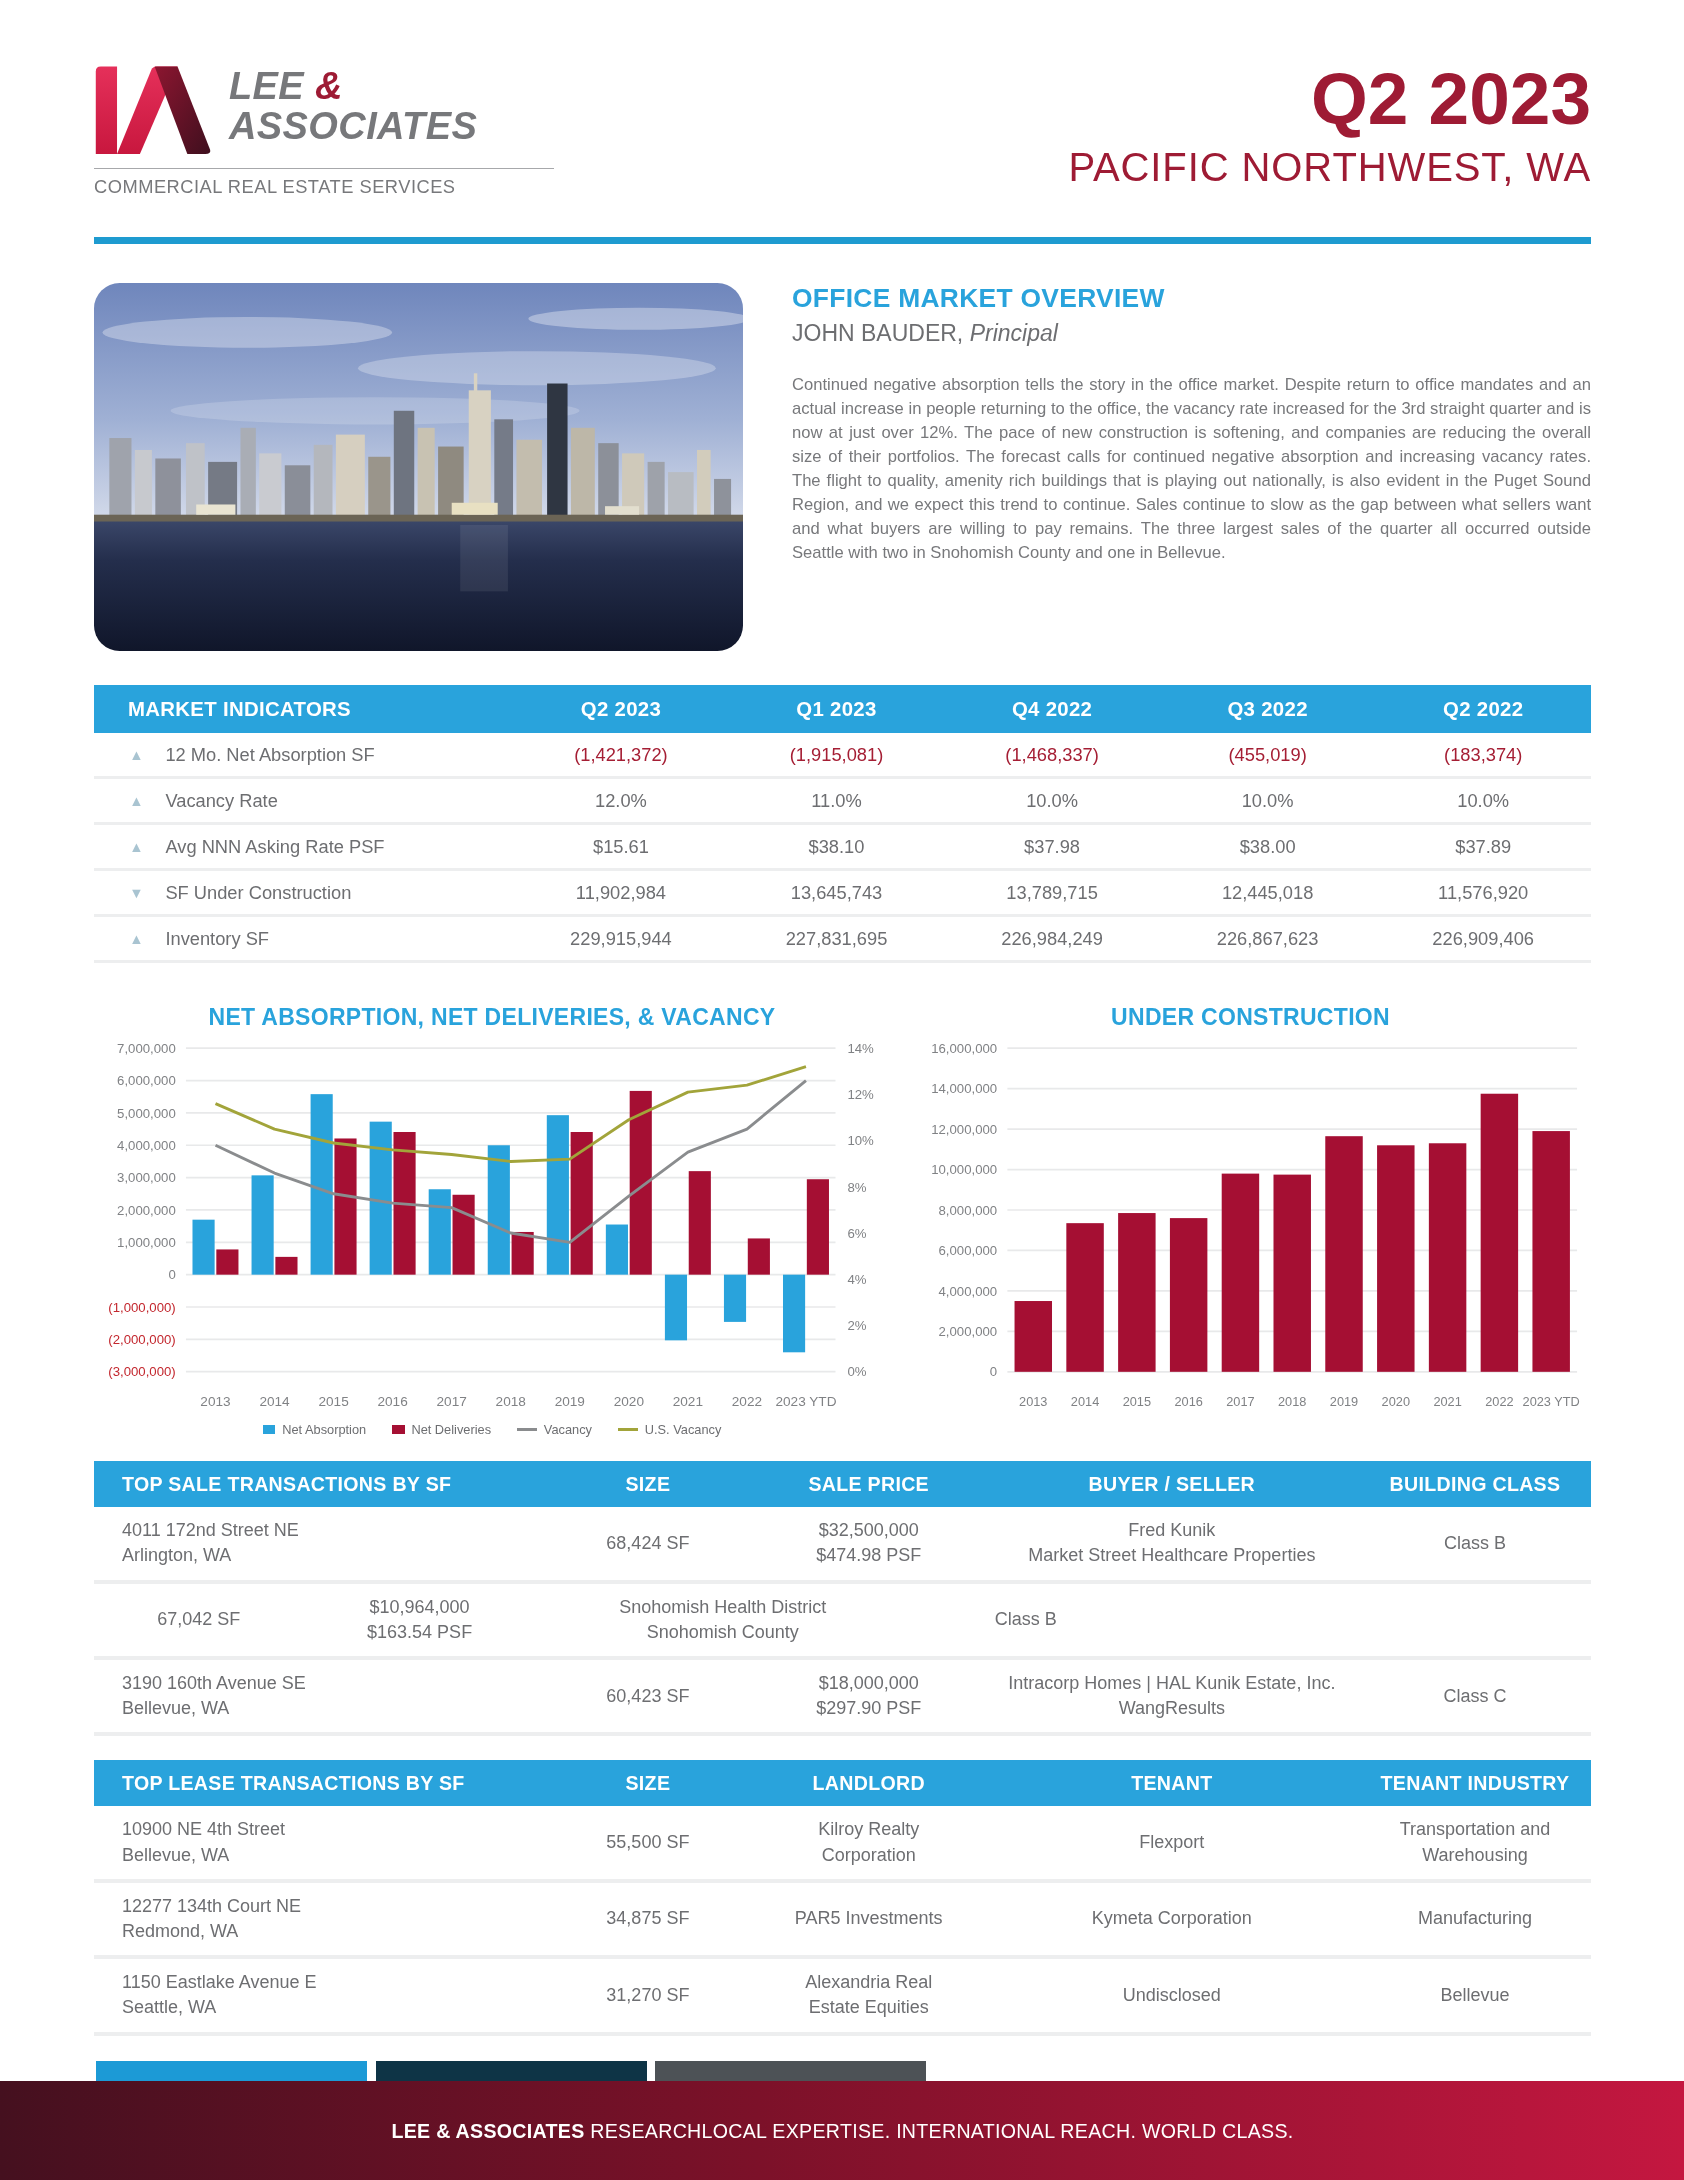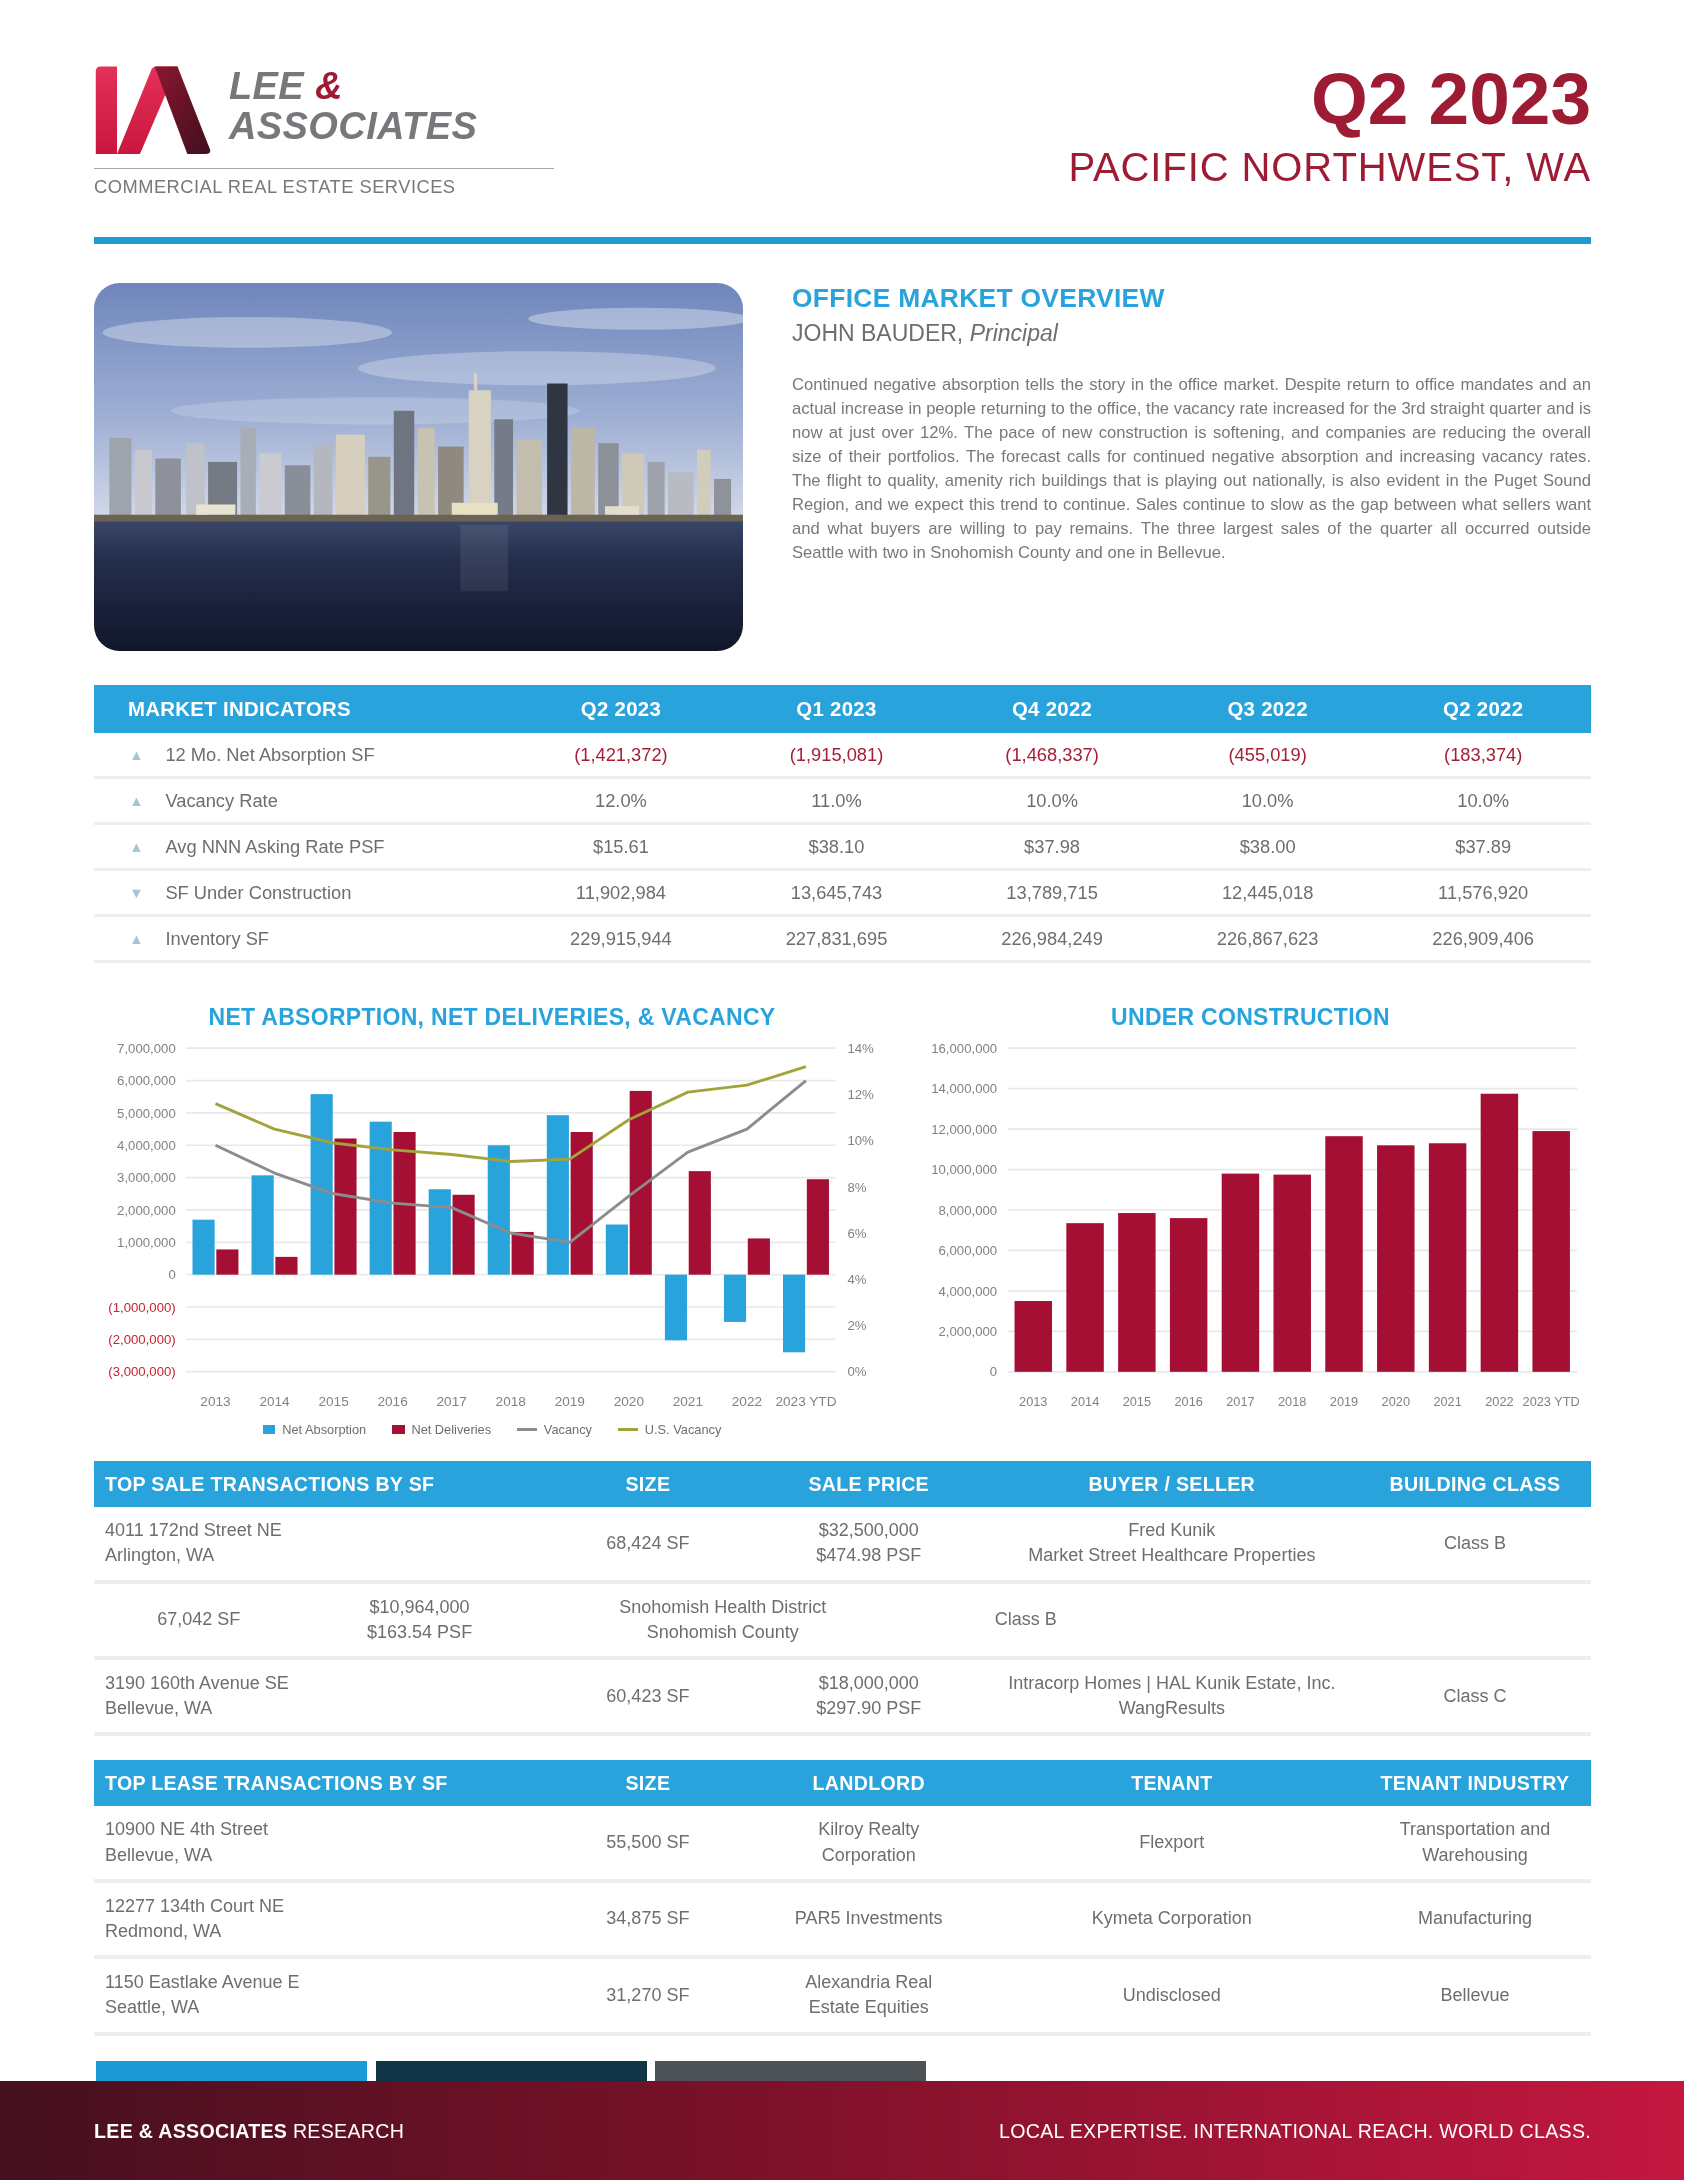--- a/index.html
+++ b/index.html
@@ -32,21 +32,21 @@
   .thead{display:flex;align-items:center;background:#29A3DC;height:48px;color:#fff;
          font-weight:bold;font-size:20.4px;letter-spacing:0.3px;}
   .c-label{width:28%;display:flex;align-items:center;gap:20.4px;padding-left:34px;box-sizing:border-box;}
   .c-val{width:14.4%;text-align:center;}
   .ind-row{display:flex;align-items:center;height:43px;border-bottom:3.4px solid #EDEEEF;
            font-size:18.3px;color:#6D6E71;}
   .arrow{color:#A9C4D1;font-size:14.5px;width:17px;text-align:center;}
   .neg{color:#A51E34;}
   
   .tx .thead{font-size:19.6px;height:46px;}
-  .t-c1{width:30%;text-align:left;padding-left:11px;box-sizing:border-box;}
+  .t-c1{width:30%;text-align:left;padding-left:28px;box-sizing:border-box;}
   .t-c2{width:14%;text-align:center;}
   .t-c3{width:15.5%;text-align:center;}
   .t-c4{width:25%;text-align:center;}
   .t-c5{width:15.5%;text-align:center;}
   .tx-row{display:flex;align-items:center;border-bottom:4.3px solid #EDEEEF;padding:11px 0;
           font-size:18px;color:#6D6E71;line-height:1.4;}
   .tx{margin-top:24px;}
   
   .charts-row{display:flex;margin:41px 94px 0;gap:22px;}
   .chart{display:flex;flex-direction:column;}
@@ -60,21 +60,21 @@
   .chip-bar{display:inline-block;width:12.8px;height:9.4px;}
   .chip-line{display:inline-block;width:20.4px;height:3.4px;}
   
   .footer-wrap{margin-top:auto;}
   .tabs{display:flex;gap:8.5px;padding-left:96px;}
   .tab{height:19.6px;width:271px;}
   .tab-blue{background:#1C9AD6;}
   .tab-navy{background:#0E3446;}
   .tab-gray{background:#4D5256;}
   .footer{height:100px;background:linear-gradient(90deg,#45101F 0%,#7C1129 45%,#C41740 100%);
-          display:flex;align-items:center;justify-content:space-between;padding:0 94px;
+          display:flex;align-items:center;justify-content:center;padding:0 94px;
           color:#fff;font-size:19.6px;letter-spacing:0.3px;}
   .f-left b{font-weight:bold;}
 </style>
 </head>
 <body>
 
 <div class="page">
 
   <div class="header">
     <div class="logo-block">

